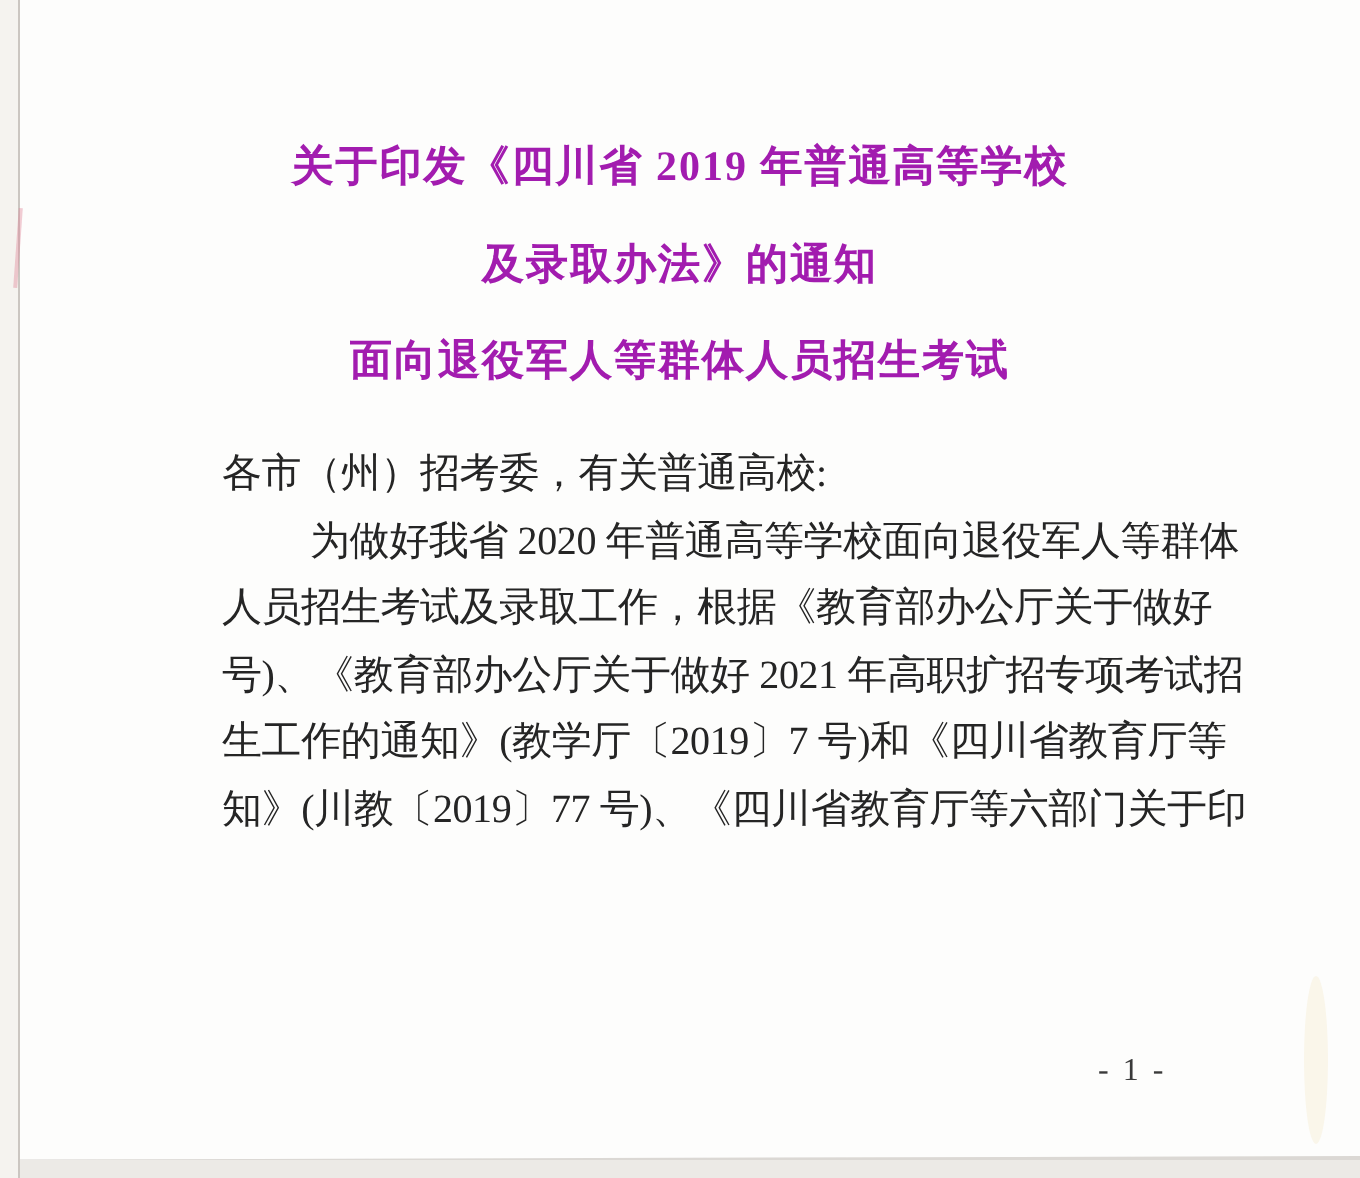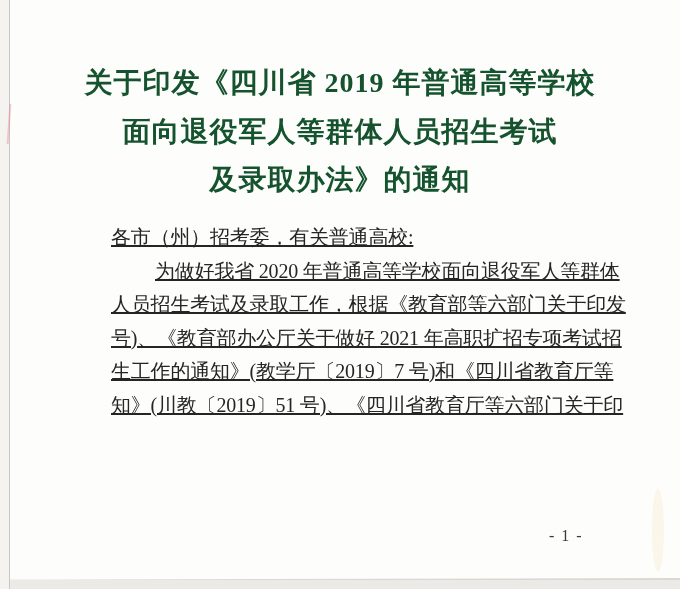--- a/index.html
+++ b/index.html
@@ -56,36 +56,36 @@
     width: 12px; height: 84px;
     background: #faf6ea;
     border-radius: 50%;
   }
   
   .title {
     position: absolute;
     top: 59px; left: 12px; right: 12px;
     margin: 0;
     text-align: center;
-    font-size: 28px;
+    font-size: 21px;
     font-weight: bold;
     line-height: 48.5px;
     letter-spacing: 1px;
-    color: #14532d;
+    color: #a21caf;
   }
   .body-text {
     position: absolute;
     top: 221px; left: 111px;
     width: 530px;
     font-size: 20px;
     line-height: 33.5px;
     letter-spacing: -0.2px;
     color: #252525;
   }
-  .line { white-space: nowrap; text-decoration: underline; }
+  .line { white-space: nowrap; }
   .line.indent { text-indent: 44px; }
   .page-number {
     position: absolute;
     top: 527px; left: 549px;
     font-size: 16px;
     letter-spacing: 1.5px;
     color: #3a3a3a;
   }
 </style>
 </head>
@@ -93,31 +93,31 @@
 
 <div class="page">
 
   <div class="scan-strip-left"></div>
   <div class="scan-line-left"></div>
   <div class="scan-mark-pink"></div>
   <div class="scan-smudge-right"></div>
 
   <h1 class="title">
     <div class="title-line">关于印发《四川省 2019 年普通高等学校</div>
+    <div class="title-line">及录取办法》的通知</div>
     <div class="title-line">面向退役军人等群体人员招生考试</div>
-    <div class="title-line">及录取办法》的通知</div>
   </h1>
 
   <div class="body-text">
     <div class="line">各市（州）招考委，有关普通高校:</div>
     <div class="line indent">为做好我省 2020 年普通高等学校面向退役军人等群体</div>
-    <div class="line">人员招生考试及录取工作，根据《教育部等六部门关于印发</div>
+    <div class="line">人员招生考试及录取工作，根据《教育部办公厅关于做好</div>
     <div class="line">号)、《教育部办公厅关于做好 2021 年高职扩招专项考试招</div>
     <div class="line">生工作的通知》(教学厅〔2019〕7 号)和《四川省教育厅等</div>
-    <div class="line">知》(川教〔2019〕51 号)、《四川省教育厅等六部门关于印</div>
+    <div class="line">知》(川教〔2019〕77 号)、《四川省教育厅等六部门关于印</div>
   </div>
 
   <div class="page-number">- 1 -</div>
 
   <div class="scan-line-bottom"></div>
   <div class="scan-strip-bottom"></div>
 
 </div>
 
 </body></html>

